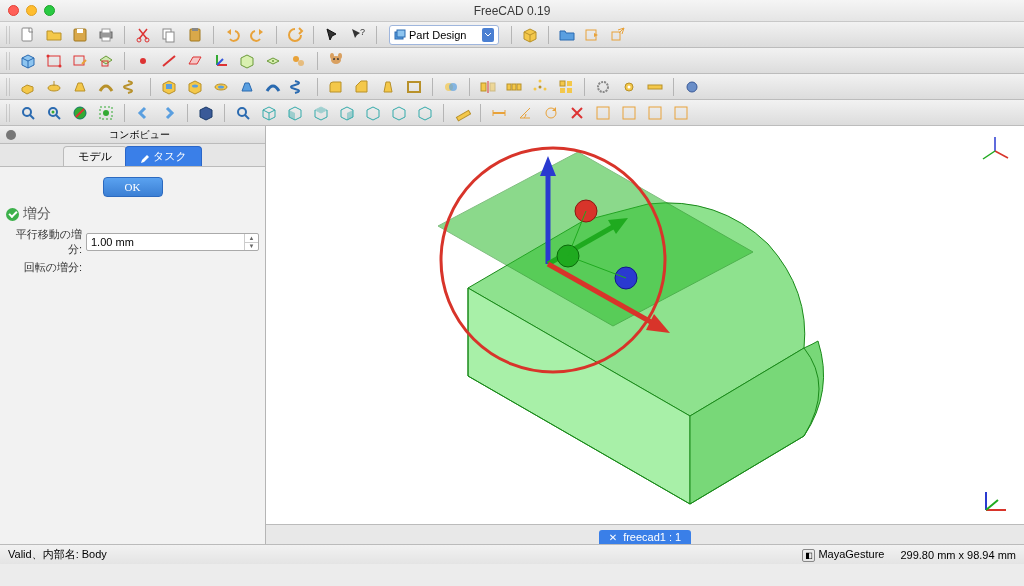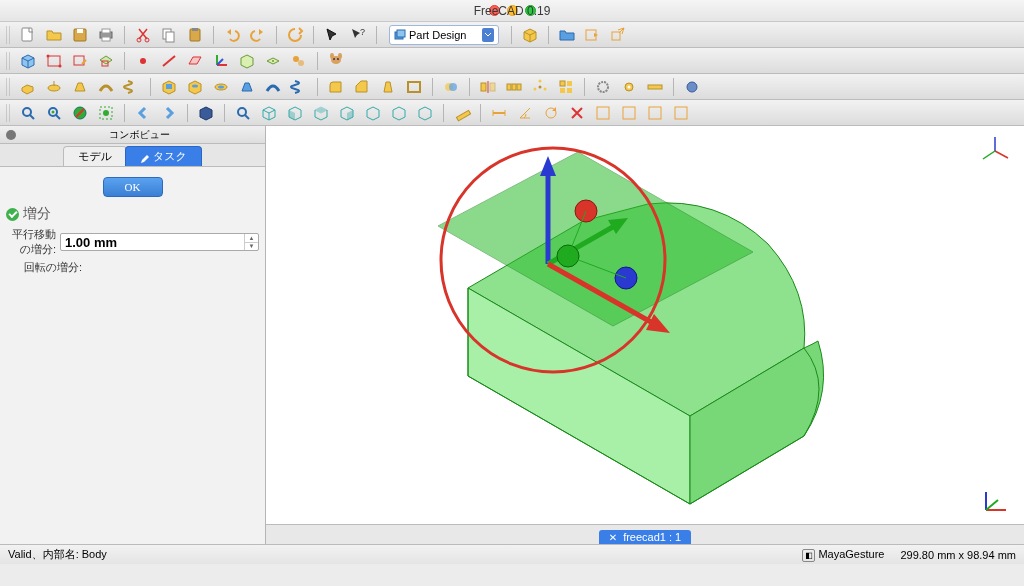--- a/index.html
+++ b/index.html
@@ -1,19 +1,19 @@
 <!DOCTYPE html>
 <html><head>
 <meta charset="utf-8">
 <style>
 * { margin: 0; padding: 0; box-sizing: border-box; font-family: -apple-system, "Helvetica Neue", Arial, sans-serif; }
 html, body { width: 1024px; height: 586px; overflow: hidden; background: #ececec; }
 
 
-.titlebar { height: 22px; background: linear-gradient(#f5f5f5, #e5e5e5); border-bottom: 1px solid #c8c8c8; display: flex; align-items: center; padding: 0 8px; position: relative; justify-content: center; }
+.titlebar { height: 22px; background: linear-gradient(#f5f5f5, #e5e5e5); border-bottom: 1px solid #c8c8c8; display: flex; align-items: center; padding: 0 8px; position: relative; }
 .traffic { display: flex; gap: 7px; }
 .dot { width: 11px; height: 11px; border-radius: 50%; }
 .dot.close { background: #ff5f57; border: .5px solid #e34137; }
 .dot.min { background: #ffbd2e; border: .5px solid #e0a021; }
 .dot.max { background: #28ca42; border: .5px solid #1fa32c; }
 .title { position: absolute; left: 0; right: 0; text-align: center; font-size: 12px; color: #3a3a3a; pointer-events: none; }
 
 
 .toolbar { height: 26px; background: linear-gradient(#f2f2f2, #dcdcdc); border-bottom: 1px solid #bcbcbc; display: flex; align-items: center; padding: 0 6px; gap: 2px; }
 .tbtn { width: 24px; height: 22px; border-radius: 3px; display: flex; align-items: center; justify-content: center; cursor: pointer; }
@@ -35,21 +35,21 @@
 .tab .pencil { width: 10px; height: 10px; }
 .panel-body { flex: 1; background: #f2f2f2; border-top: 1px solid #bbb; padding: 6px; overflow: auto; }
 .ok-btn { display: block; margin: 4px auto 8px; width: 60px; height: 20px; background: linear-gradient(#5aa2f0, #3b7fd4); color: #fff; border: 1px solid #2c6abf; border-radius: 4px; font-size: 11px; cursor: pointer; font-family: Liberation Serif, serif; }
 .section { margin: 4px 0; }
 .sec-head { display: flex; align-items: center; gap: 4px; font-size: 14px; color: #555; margin: 4px 0; text-align: center; }
 .check { width: 13px; height: 13px; border-radius: 50%; background: #3db14b; display: flex; align-items: center; justify-content: center; }
 .check::after { content: ""; width: 6px; height: 3px; border-left: 2px solid #fff; border-bottom: 2px solid #fff; transform: rotate(-45deg); margin-top: -2px; }
 .form-row { display: flex; align-items: center; margin: 3px 0; }
 .form-row label { width: 80px; text-align: right; font-size: 11px; color: #333; padding-right: 4px; }
 .spinbox { flex: 1; display: flex; border: 1px solid #aaa; background: #fff; border-radius: 2px; height: 18px; }
-.spinbox input { flex: 1; border: none; font-size: 13px; padding: 0 4px; outline: none; background: transparent; font-weight: bold; }
+.spinbox input { flex: 1; border: none; font-size: 11px; padding: 0 4px; outline: none; background: transparent; }
 .spinbox .spin { width: 14px; display: flex; flex-direction: column; border-left: 1px solid #ccc; }
 .spinbox .spin div { flex: 1; display: flex; align-items: center; justify-content: center; font-size: 6px; color: #666; cursor: pointer; }
 .spinbox .spin div:first-child { border-bottom: 1px solid #ccc; }
 
 
 .viewport { flex: 1; background: #fff; position: relative; }
 .viewport svg.scene { position: absolute; inset: 0; width: 100%; height: 100%; }
 .axis-cube { position: absolute; width: 34px; height: 34px; }
 .axis-cube.tr { top: 8px; right: 12px; }
 .axis-cube.br { bottom: 26px; right: 12px; }

